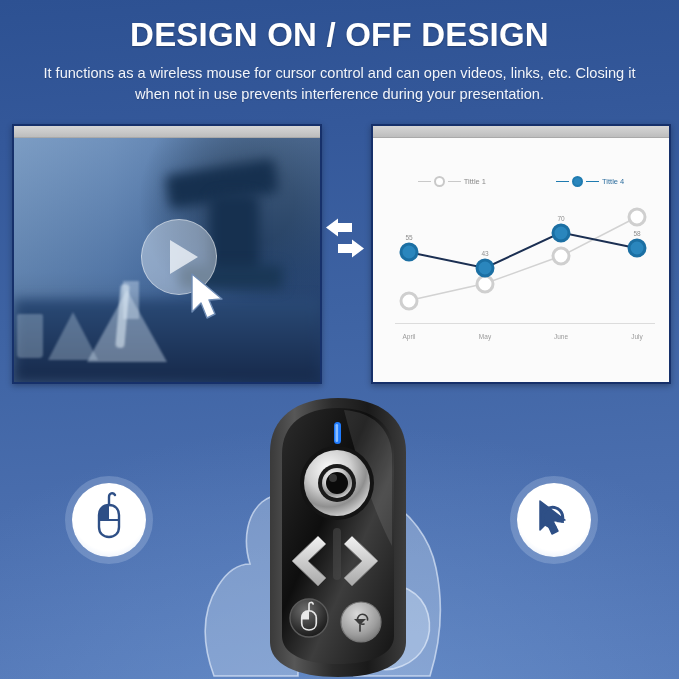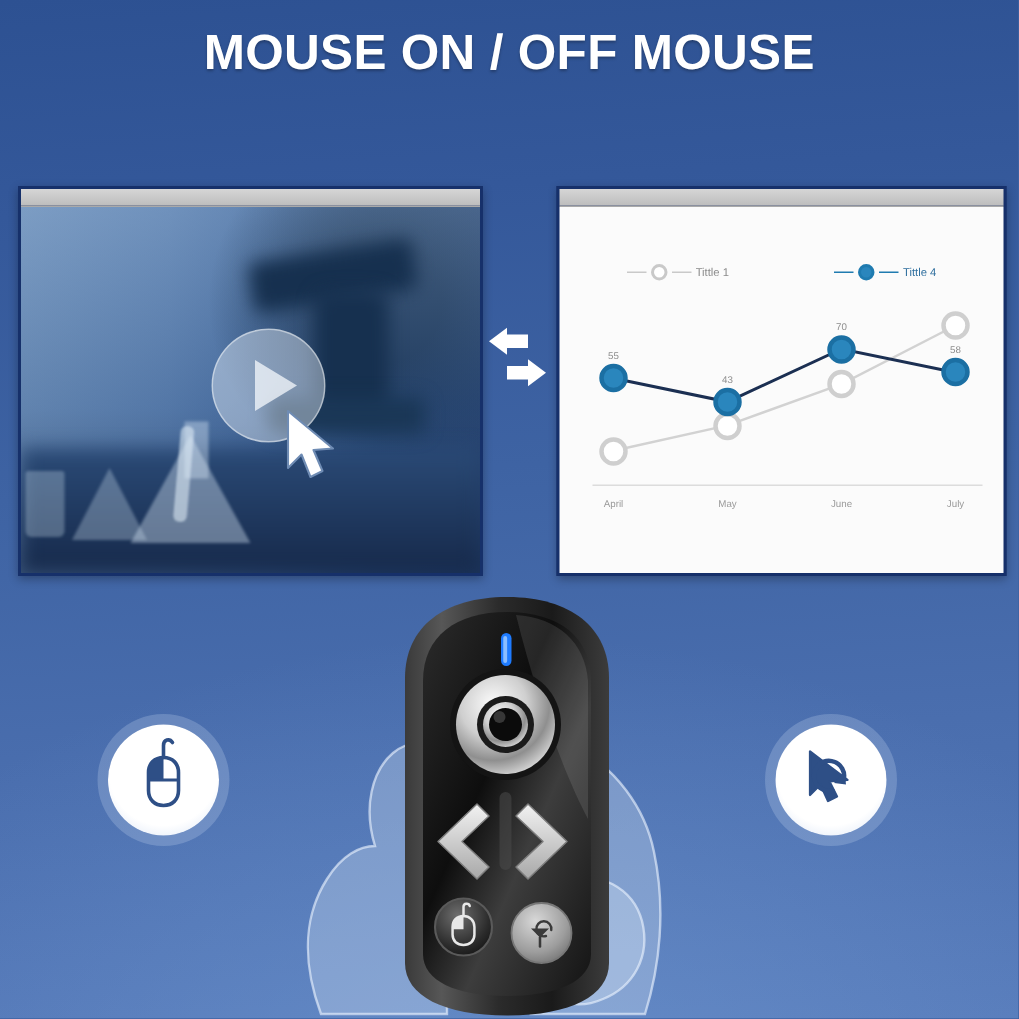--- a/index.html
+++ b/index.html
@@ -93,21 +93,22 @@
 
   
   #remote{position:absolute;left:248px;top:396px;width:180px;height:283px;}
 </style>
 </head>
 <body>
 
 <div id="stage">
 
   <div class="hdr">
-    <h1>MOUSE ON / OFF MOUSE</h1>
+    <h1>DESIGN ON / OFF DESIGN</h1>
+    <p>It functions as a wireless mouse for cursor control and can open videos, links, etc. Closing it when not in use prevents interference during your presentation.</p>
   </div>
 
   <div class="panel" id="video-panel">
     <div class="titlebar"></div>
     <div class="vid-inner">
       <div class="lab"></div>
       <div class="blur-shape bench"></div>
       <div class="blur-shape scope-arm"></div>
       <div class="blur-shape scope-body"></div>
       <div class="blur-shape scope-base"></div>

